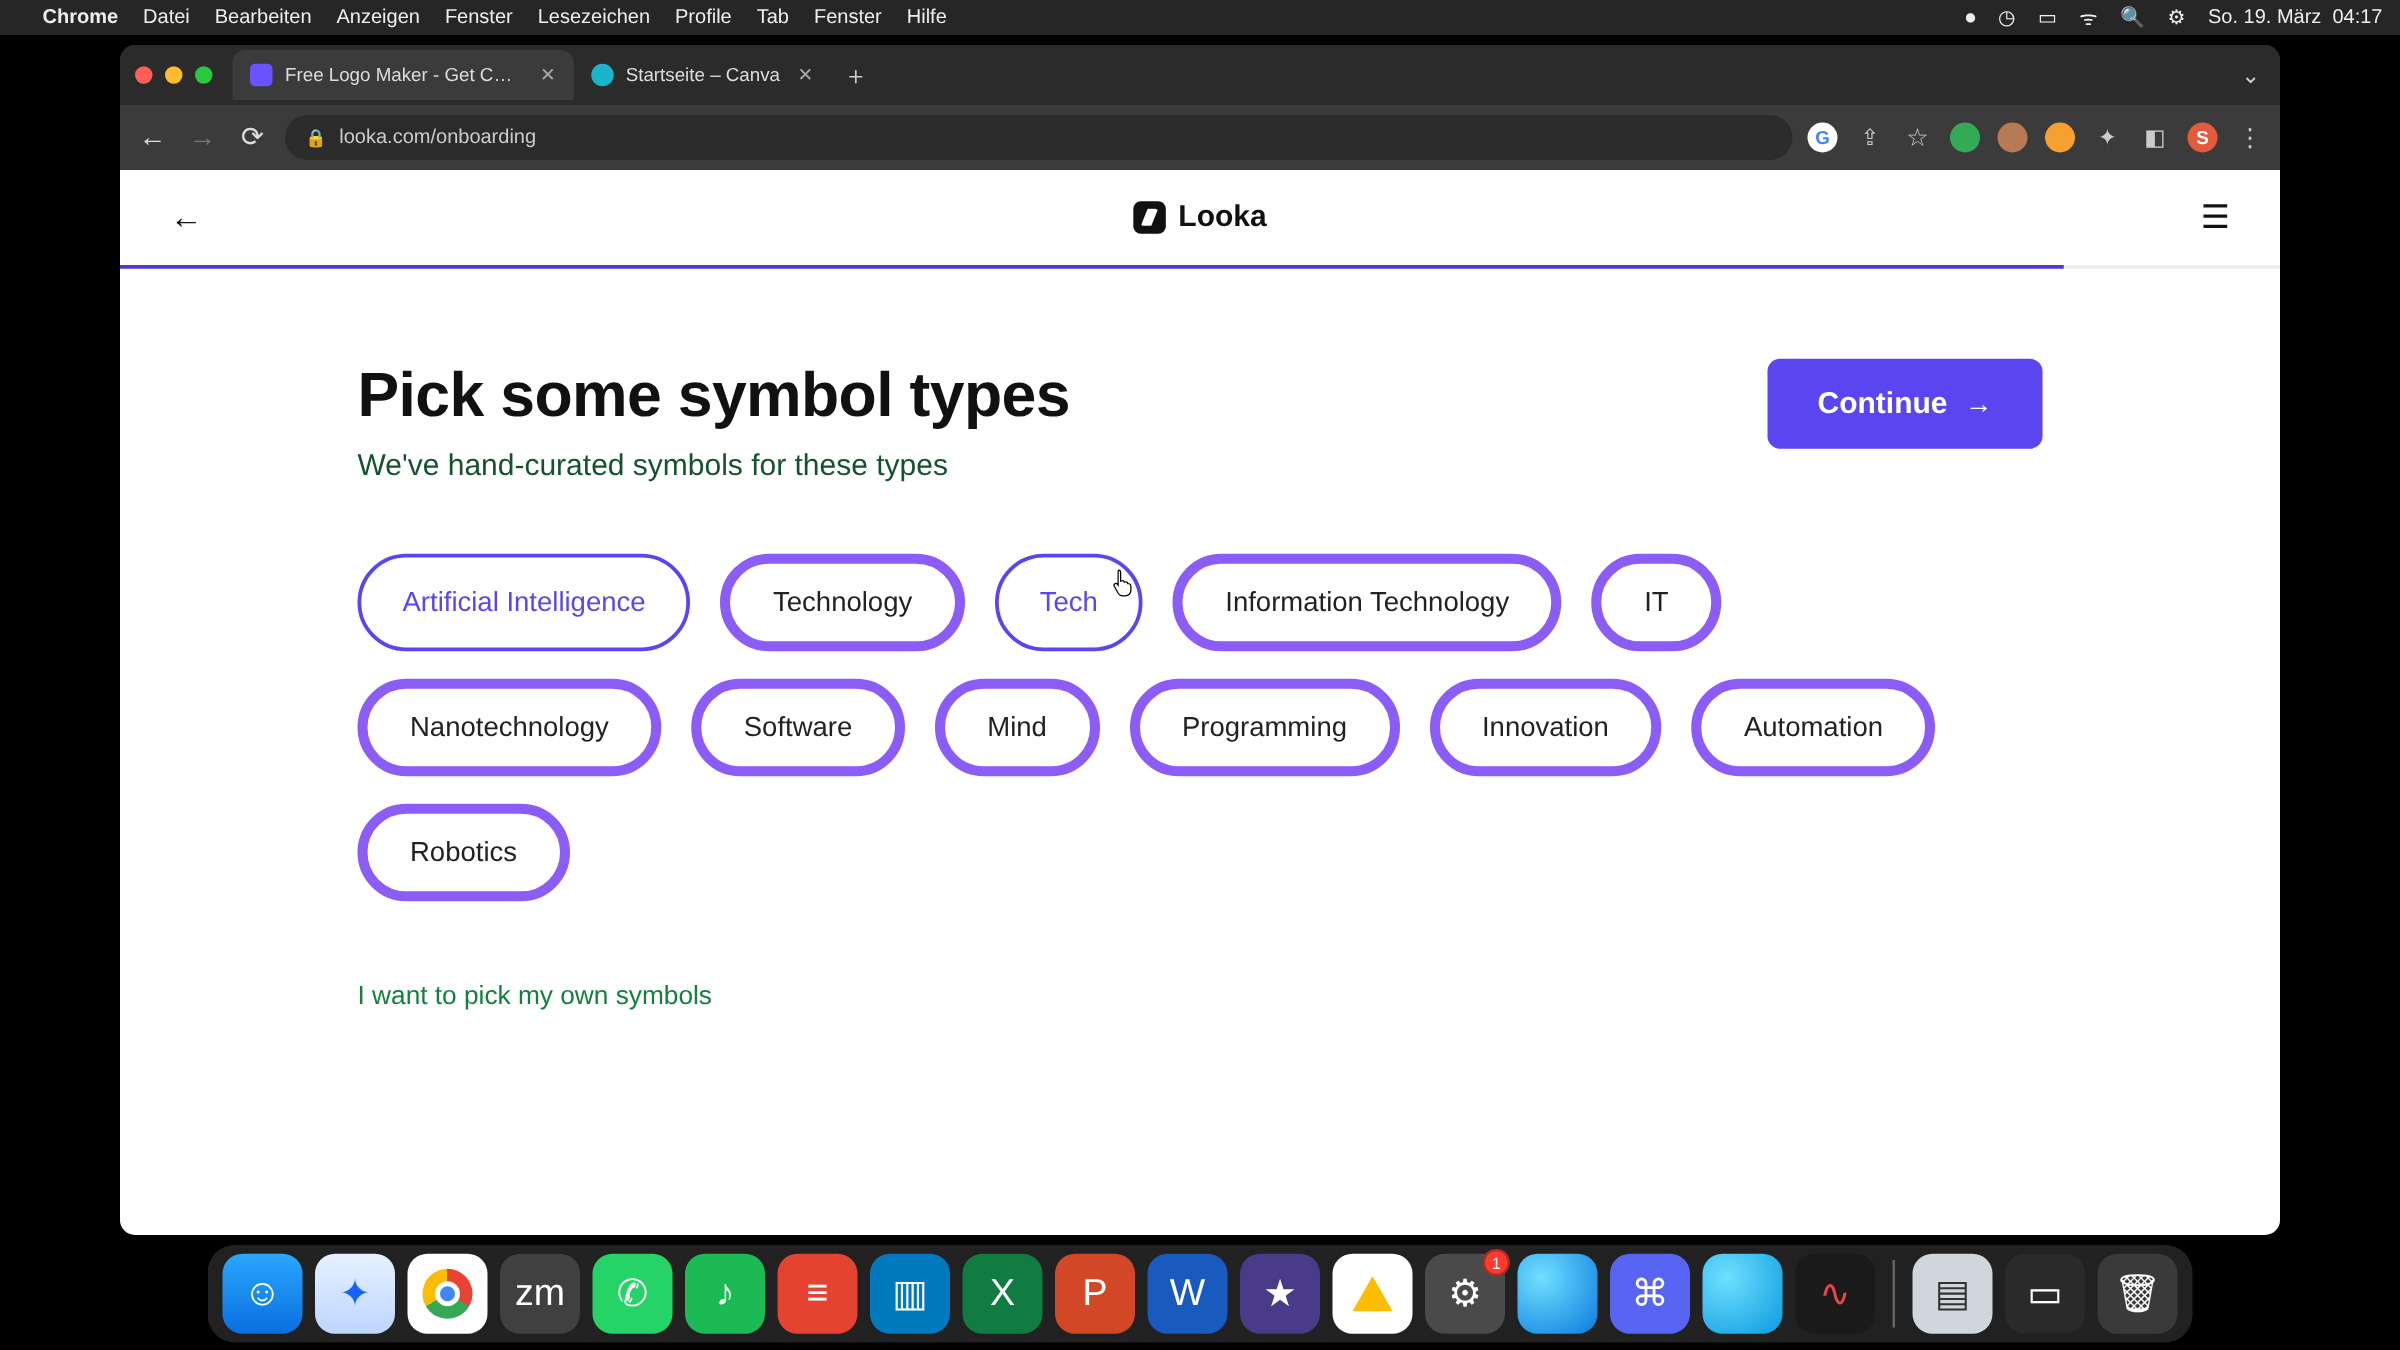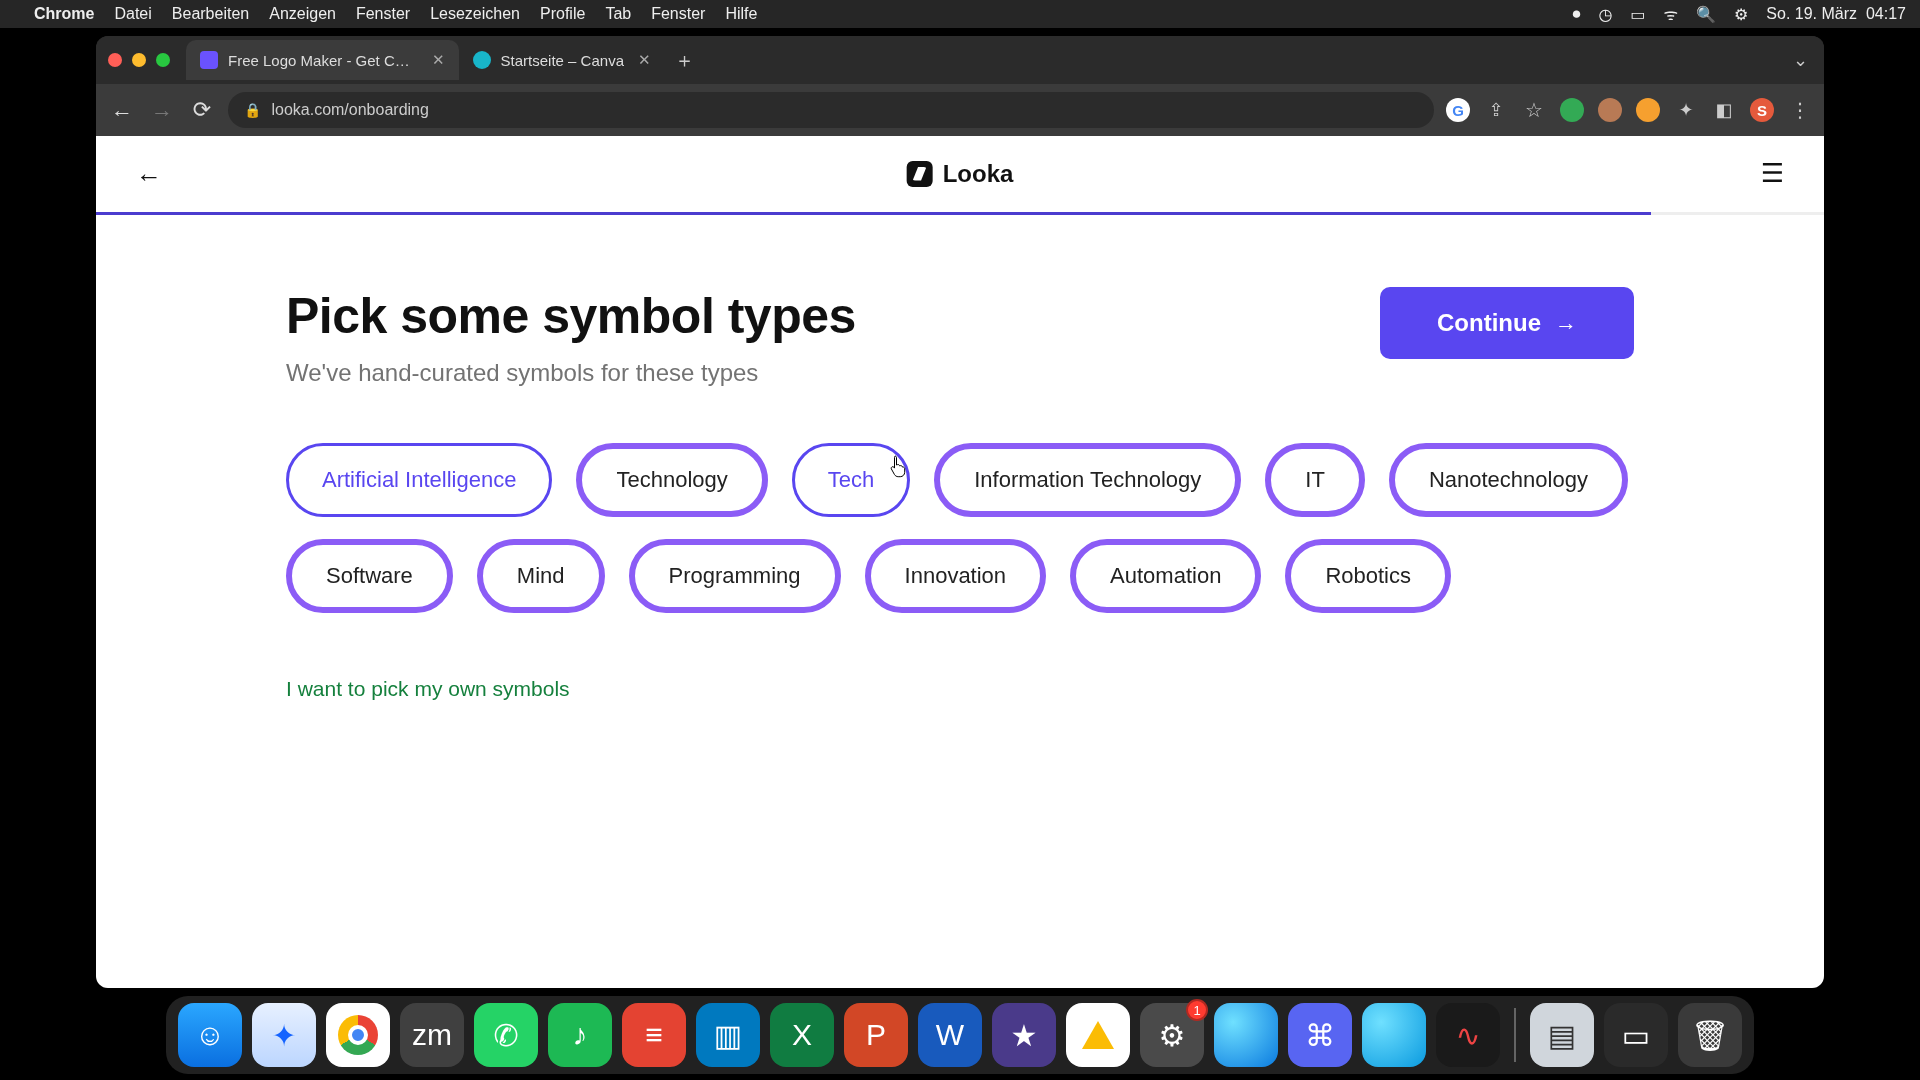--- a/index.html
+++ b/index.html
@@ -133,37 +133,37 @@
   .page-header .brand .mark::after{content:""; position:absolute; inset:6px; background:#fff; border-radius:3px; clip-path:polygon(40% 0,100% 0,60% 100%,0 100%);}
   .page-header .brand .name { font-size:24px; font-weight:700; color:#111; }
   .page-header .hamburger { font-size:26px; color:#111; }
   .progress-track { height:3px; background:#eee; position:relative; }
   .progress-fill { position:absolute; left:0; top:0; bottom:0; background:#4b3ccf; }
 
   
   .content-wrap { padding: 72px 190px 0 190px; }
   .content-head { display:flex; align-items:flex-start; justify-content:space-between; gap:40px; margin-bottom: 56px;}
   .content-head h1 { font-size:50px; font-weight:800; color:#111; letter-spacing:-0.5px; margin-bottom:14px;}
-  .content-head p { font-size:24px; color:#737373; }
+  .content-head p { font-size:24px; color:#14532d; }
   .continue-btn {
     background:#5946f0;
     color:#fff;
     border:none;
     border-radius:10px;
     font-size:24px;
     font-weight:600;
-    padding: 22px 57px;
+    padding: 22px 40px;
     display:flex; align-items:center; gap:14px;
     cursor:pointer;
   }
   .continue-btn .arrow{ font-size:22px; }
 
   .chips { display:flex; flex-wrap:wrap; gap:22px 24px; max-width: 1380px;}
   .chip {
-    border: 6px solid #8b5cf6;
+    border: 8px solid #8b5cf6;
     background:#fff;
     color:#222;
     font-size:22px;
     padding: 18px 34px;
     border-radius: 999px;
     cursor:pointer;
     white-space:nowrap;
   }
   .chip.selected {
     border-color:#5946f0;

